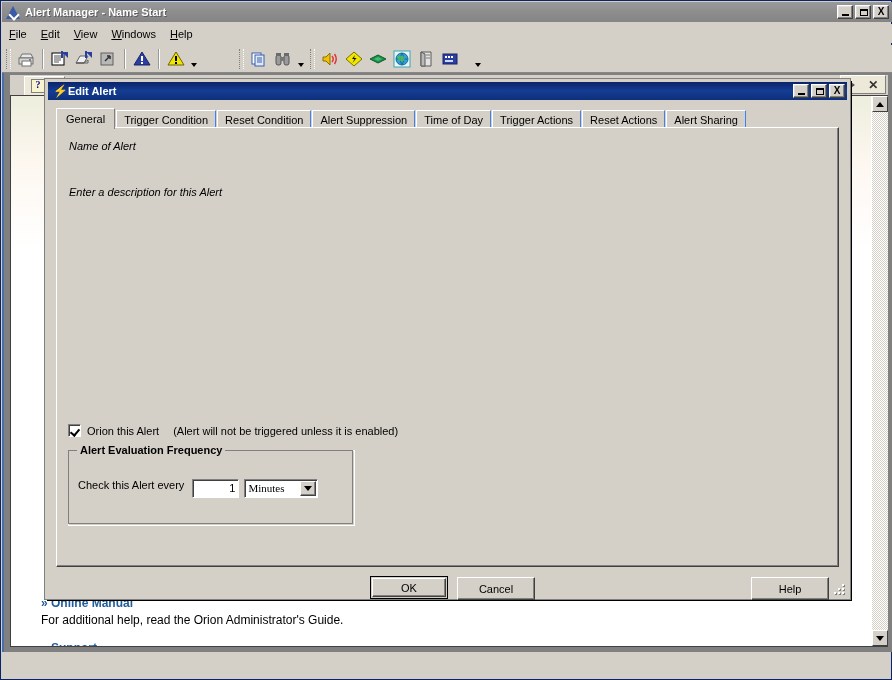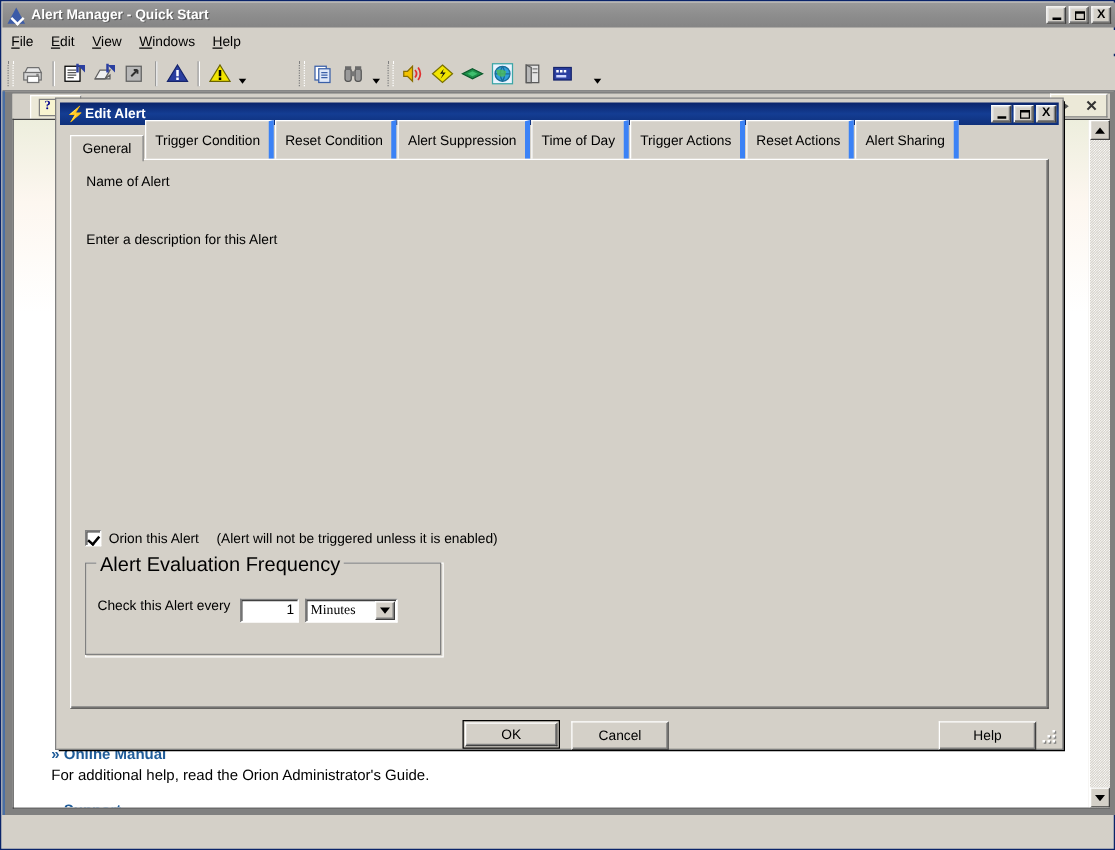--- a/index.html
+++ b/index.html
@@ -189,39 +189,39 @@
   .dlg-btns{display:flex;gap:2px;margin-right:2px;}
 
   .dlg-body{position:absolute;left:2px;top:22px;right:2px;bottom:2px;}
 
   
   .tabstrip{
     position:absolute;left:8px;top:6px;right:8px;height:20px;
     display:flex;align-items:flex-end;
   }
   .tab{
-    height:32px;padding:0 7px;font-size:11px;color:#000;
+    height:18px;padding:0 7px;font-size:11px;color:#000;
     background:#d4d0c8;white-space:nowrap;
-    border-top:1px solid #fff;border-left:1px solid #fff;border-right:4px solid #3b82f6;
+    border-top:1px solid #fff;border-left:1px solid #fff;border-right:1px solid #3b82f6;
     display:flex;align-items:center;box-sizing:border-box;margin-right:1px;
   }
   .tab.active{
     height:21px;margin-bottom:-1px;position:relative;z-index:3;
     border-right:1px solid #808080;
     padding:0 9px;
   }
   .tabpage{
     position:absolute;left:8px;top:25px;right:8px;height:440px;
     background:#d4d0c8;
     border-top:1px solid #fff;border-left:1px solid #fff;
     border-right:1px solid #404040;border-bottom:1px solid #404040;
     box-sizing:border-box;
     box-shadow:inset -1px -1px 0 #808080;
   }
-  .lbl{position:absolute;font-size:11px;color:#000;white-space:nowrap;}
+  .lbl{position:absolute;font-size:11px;color:#000;white-space:nowrap;font-style:italic;}
   .sunken{
     background:#fff;
     border-top:1px solid #808080;border-left:1px solid #808080;
     border-right:1px solid #fff;border-bottom:1px solid #fff;
     box-shadow:inset 1px 1px 0 #404040;
     box-sizing:border-box;
   }
   .name-input{
     position:absolute;left:11px;top:32px;width:755px;height:20px;
     font-size:11px;color:#000;padding:3px 0 0 3px;
@@ -276,21 +276,21 @@
   .groupbox{
     position:absolute;left:11px;top:322px;width:287px;height:76px;
     border:1px solid #fff;border-top-color:#fff;box-sizing:border-box;
   }
   .groupbox:before{
     content:"";position:absolute;left:-1px;top:-1px;right:1px;bottom:1px;
     border:1px solid #808080;box-sizing:border-box;
   }
   .gb-legend{
     position:absolute;left:8px;top:-7px;background:#d4d0c8;padding:0 3px;
-    font-size:16px;color:#000;z-index:2;white-space:nowrap;
+    font-size:11px;color:#000;z-index:2;white-space:nowrap;font-weight:bold;
   }
   .gb-row{position:absolute;left:9px;top:28px;display:flex;align-items:flex-start;}
   .gb-label{font-size:11px;color:#000;margin-right:8px;white-space:nowrap;}
   .num-input{
     width:47px;height:19px;text-align:right;padding-right:3px;
     font-size:11px;color:#000;line-height:17px;box-sizing:border-box;
   }
   .combo{
     width:74px;height:19px;margin-left:5px;display:flex;align-items:stretch;
     background:#fff;
@@ -335,21 +335,21 @@
 </style>
 </head>
 <body>
 
 <div class="app-window">
 
   <div class="main-titlebar">
     <div class="main-title-icon">
         <div class="tri-icon"></div>
       </div>
-    <div class="main-title-text">Alert Manager - Quick Start</div>
+    <div class="main-title-text">Alert Manager - Name Start</div>
     <div class="title-btns">
       <div class="tbtn">
           <span class="g-min"></span>
         </div>
       <div class="tbtn">
           <span class="g-max"></span>
         </div>
       <div class="tbtn">
           <span class="g-close">X</span>
         </div>

